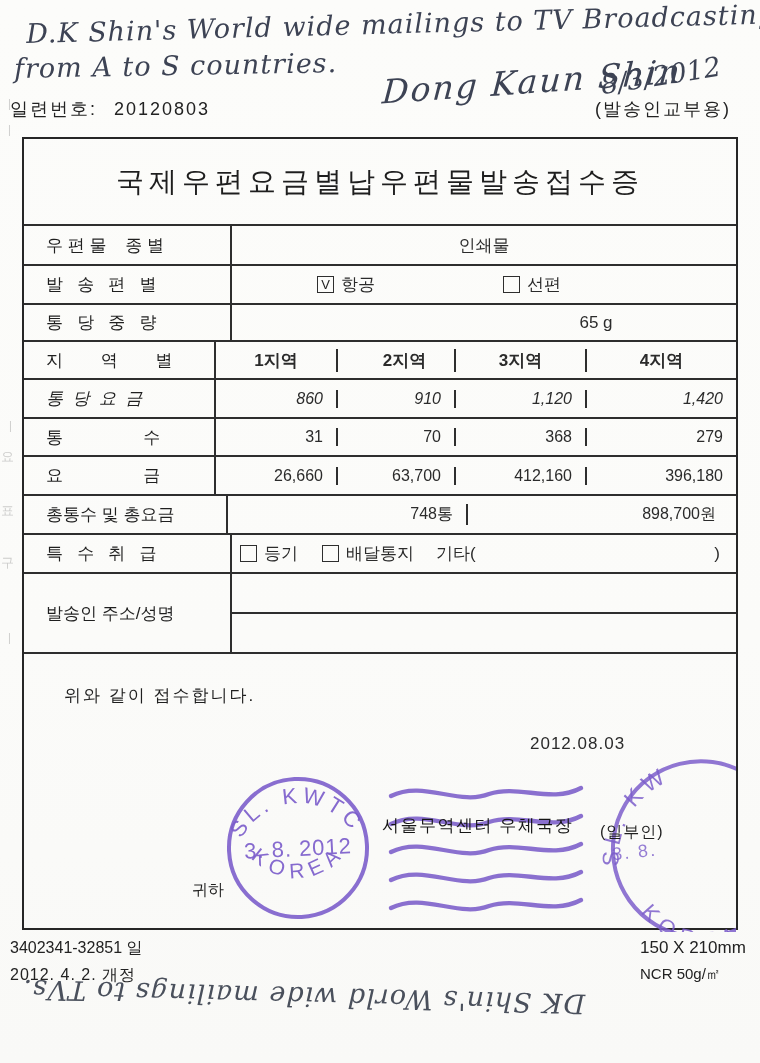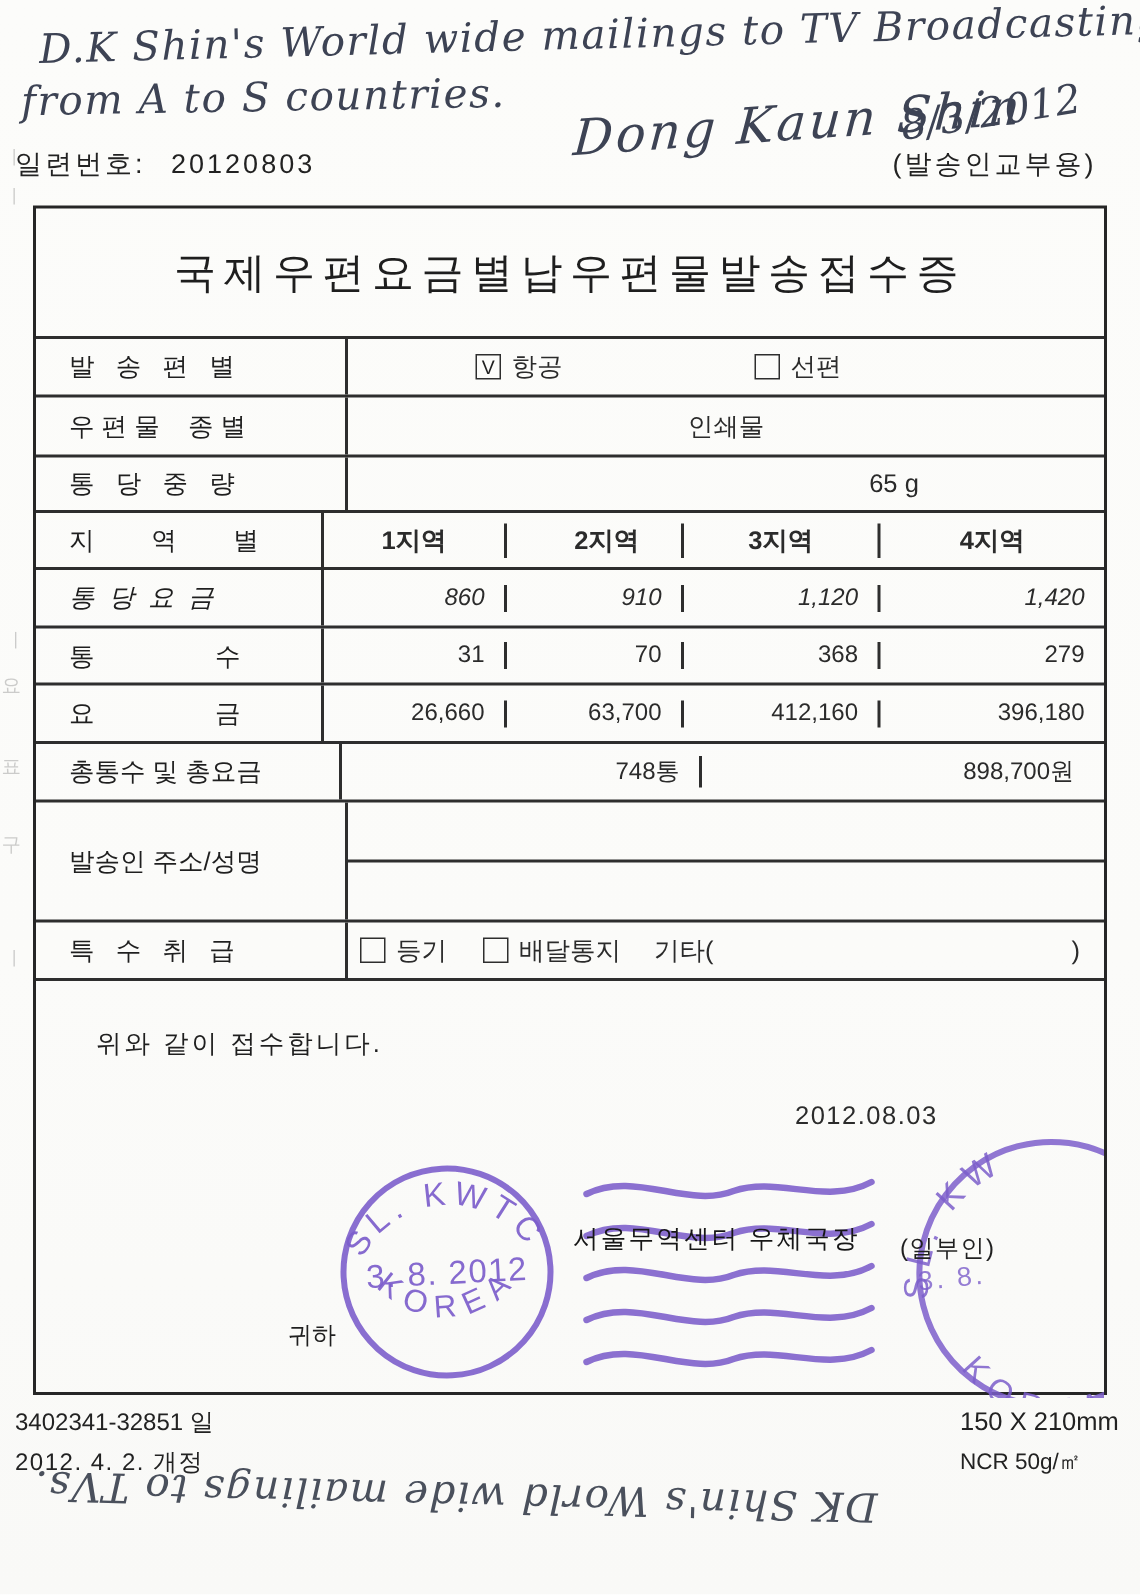--- a/index.html
+++ b/index.html
@@ -75,39 +75,39 @@
   <div class="serial-row">
     <span>일련번호:</span>
     <span style="margin-left:10px;">20120803</span>
   </div>
   <div class="copy-note">(발송인교부용)</div>
 
   <div class="form-table">
 
     <div class="title-row">국제우편요금별납우편물발송접수증</div>
 
+    <div class="t-row" style="height:40px;">
+      <div class="lbl">우 편 물    종 별</div>
+      <div class="content">
+          <div class="center-val">인쇄물</div>
+        </div>
+    </div>
+
     <div class="t-row" style="height:39px;">
       <div class="lbl">발   송   편   별</div>
       <div class="content">
         <div class="chk-item" style="margin-left:85px;">
           <span class="chkbox">V</span>
           <span>항공</span>
         </div>
         <div class="chk-item" style="margin-left:128px;">
           <span class="chkbox"></span>
           <span>선편</span>
         </div>
       </div>
-    </div>
-
-    <div class="t-row" style="height:40px;">
-      <div class="lbl">우 편 물    종 별</div>
-      <div class="content">
-          <div class="center-val">인쇄물</div>
-        </div>
     </div>
 
     <div class="t-row" style="height:37px;">
       <div class="lbl">통   당   중   량</div>
       <div class="content">
           <div class="center-val" style="transform:translateX(112px);">65 g</div>
         </div>
     </div>
 
     <div class="t-row" style="height:38px;">
@@ -148,44 +148,44 @@
         <div class="celln c3 bdl">412,160</div>
         <div class="celln c4 bdl">396,180</div>
       </div>
     </div>
 
     <div class="t-row" style="height:39px;">
       <div class="lbl">총통수 및 총요금</div>
       <div class="content">
         <div class="celln" style="width:238px;">748통</div>
         <div class="celln bdl" style="width:270px; padding-right:20px;">898,700원</div>
+      </div>
+    </div>
+
+    <div class="t-row" style="height:39px;">
+      <div class="lbl">특   수   취   급</div>
+      <div class="content" style="font-size:17px;">
+        <div class="chk-item" style="margin-left:8px;">
+          <span class="chkbox"></span>
+          <span>등기</span>
+        </div>
+        <div class="chk-item" style="margin-left:24px;">
+          <span class="chkbox"></span>
+          <span>배달통지</span>
+        </div>
+        <span style="margin-left:22px;">기타(</span>
+        <span style="margin-left:auto; margin-right:16px;">)</span>
       </div>
     </div>
 
     <div class="t-row" style="height:80px;">
       <div class="lbl">발송인 주소/성명</div>
       <div class="sender-content">
         <div class="sender-half"></div>
         <div class="sender-half"></div>
-      </div>
-    </div>
-
-    <div class="t-row" style="height:39px;">
-      <div class="lbl">특   수   취   급</div>
-      <div class="content" style="font-size:17px;">
-        <div class="chk-item" style="margin-left:8px;">
-          <span class="chkbox"></span>
-          <span>등기</span>
-        </div>
-        <div class="chk-item" style="margin-left:24px;">
-          <span class="chkbox"></span>
-          <span>배달통지</span>
-        </div>
-        <span style="margin-left:22px;">기타(</span>
-        <span style="margin-left:auto; margin-right:16px;">)</span>
       </div>
     </div>
 
     <div class="bottom-cell">
       <div class="acceptance">위와 같이 접수합니다.</div>
       <div class="stamp-date">2012.08.03</div>
 
       <svg class="round-stamp" width="152" height="152" viewBox="0 0 152 152">
         <defs>
           <path id="arcTop" d="M 13 84 A 64 64 0 0 1 139 84"></path>

